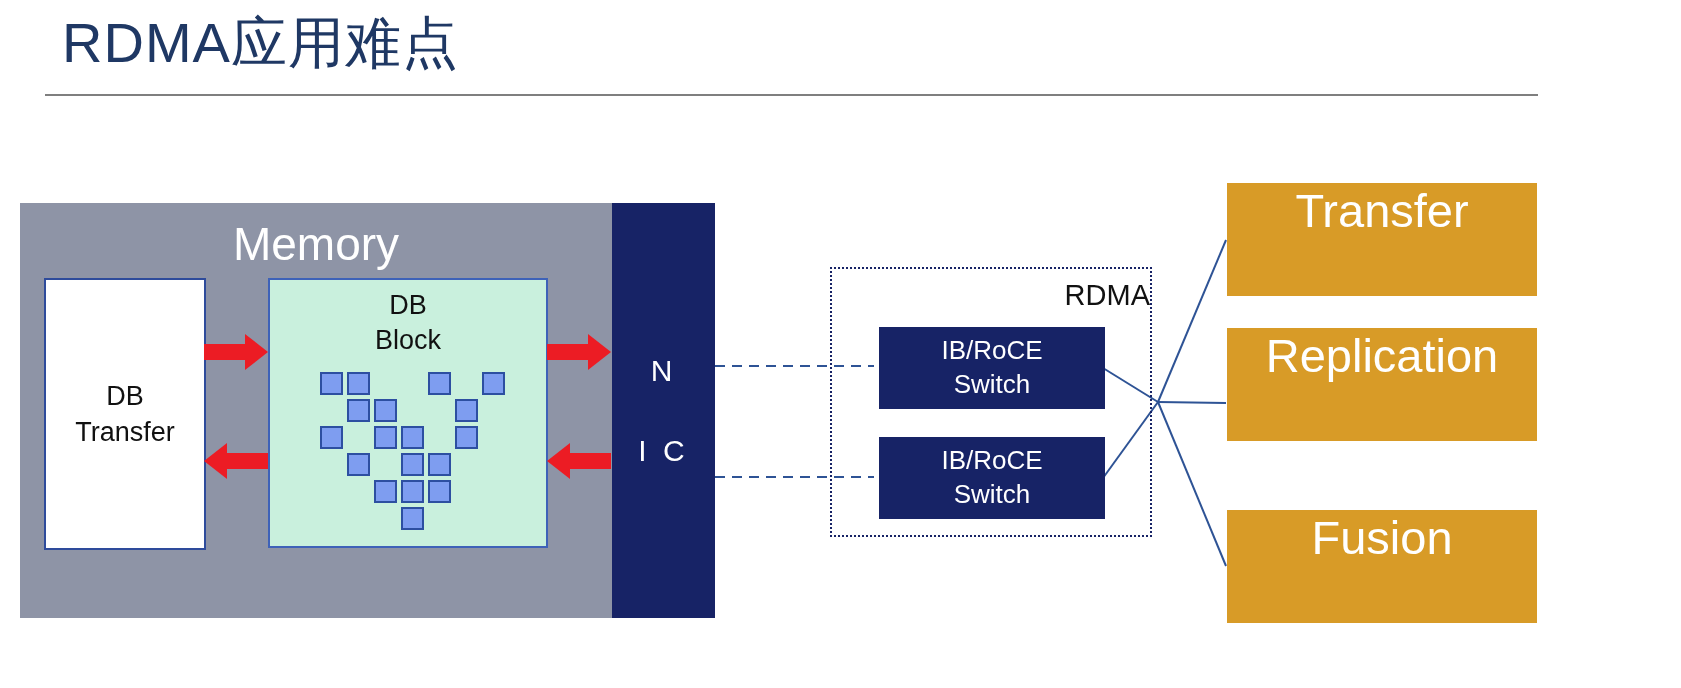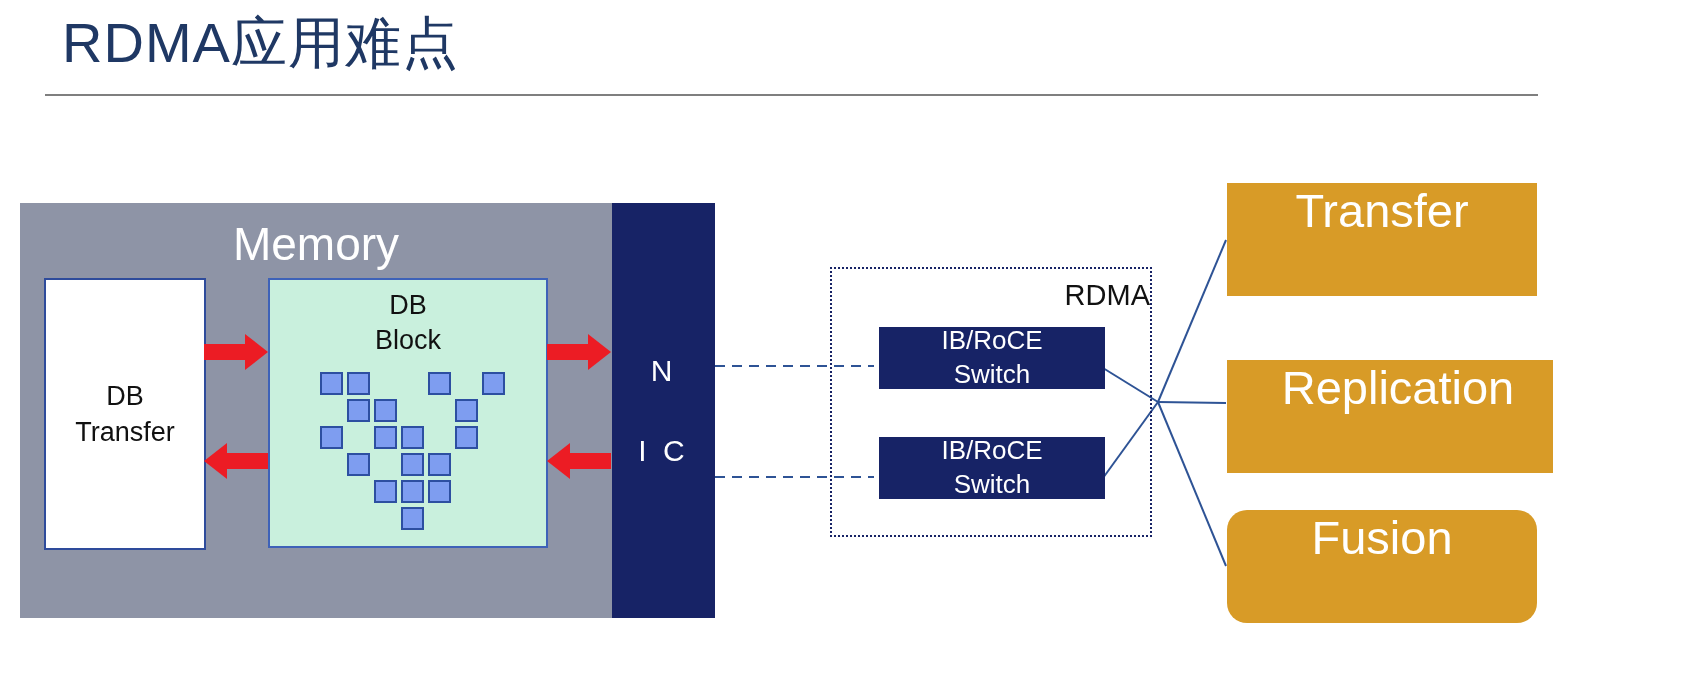--- a/index.html
+++ b/index.html
@@ -74,43 +74,43 @@
   
   #rdma-group-box {
     position:absolute; left:830px; top:267px; width:322px; height:270px;
     border:2px dotted var(--nic-box,#172366); box-sizing:border-box;
   }
   #rdma-label {
     position:absolute; left:0; top:10px; width:100%; text-align:right;
     color:#111; font-size:29px;
   }
   .switch-box {
-    position:absolute; left:47px; width:226px; height:62px;
+    position:absolute; left:47px; width:226px; height:82px;
     background:var(--nic-box,#172366); color:#ffffff;
     display:flex; flex-direction:column; align-items:center; justify-content:center;
     font-size:26px; line-height:1.3;
   }
   #switch-1-box { top:58px; }
   #switch-2-box { top:168px; }
 
   
   #connector-lines { position:absolute; left:0; top:0; width:1681px; height:688px; pointer-events:none; }
   .conn { stroke:var(--connector,#2E5395); stroke-width:2; fill:none; }
   .conn.dash { stroke-dasharray:10 7; }
 
   
   .output-box {
     position:absolute; left:1227px; width:310px; height:113px;
     background:var(--output-box,#D89B27); color:#ffffff;
     display:flex; align-items:flex-start; justify-content:center;
     font-size:47px;
   }
   #output-transfer-box { top:183px; }
-  #output-replication-box { top:360px;padding-left:16px; }
-  #output-fusion-box { top:510px;border-radius:20px; }
+  #output-replication-box { top:328px; }
+  #output-fusion-box { top:510px; }
 </style>
 </head>
 <body>
 
 <div id="canvas">
 
   <div id="slide-title">RDMA应用难点</div>
   <div id="title-divider"></div>
 
   <svg id="connector-lines" viewBox="0 0 1681 688">

